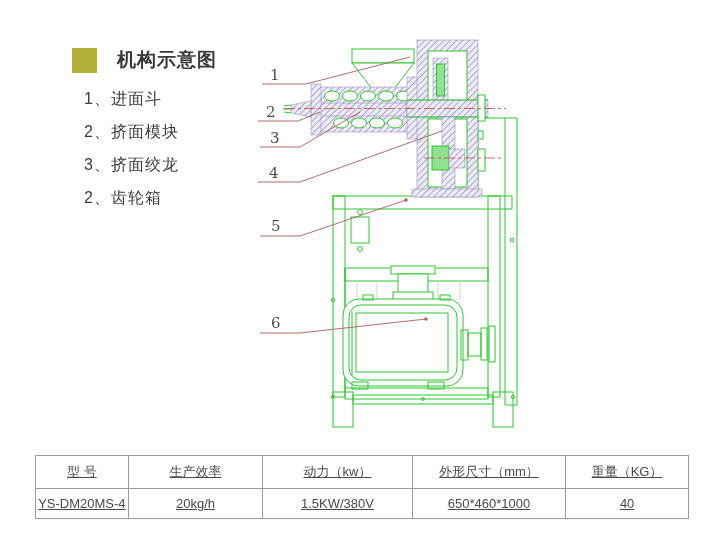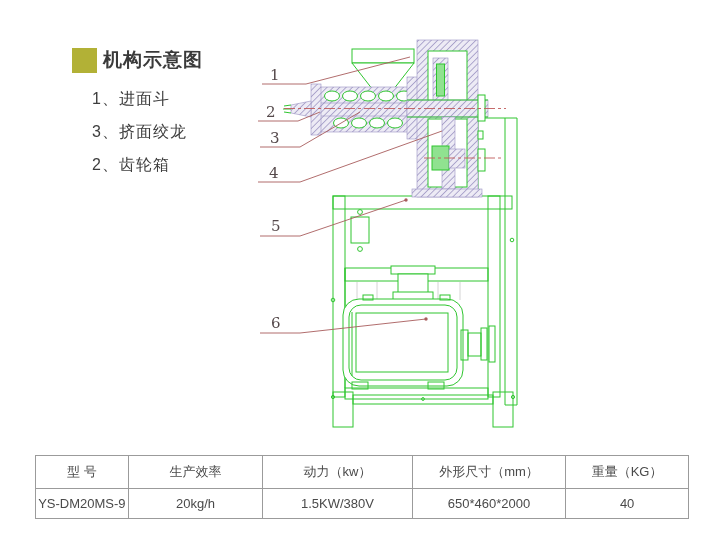--- a/index.html
+++ b/index.html
@@ -5,24 +5,24 @@
   html,body{margin:0;padding:0;}
   body{
     width:720px;height:540px;position:relative;overflow:hidden;
     background:#ffffff;
     font-family:"Liberation Sans","DejaVu Sans",sans-serif;
     -webkit-font-smoothing:antialiased;
   }
   .page{position:absolute;inset:0;}
 
   
-  .title-row{position:absolute;left:72px;top:47px;display:flex;align-items:center;gap:6px;}
+  .title-row{position:absolute;left:72px;top:47px;display:flex;align-items:center;gap:20px;}
   .title-square{width:25px;height:25px;background:#b2b136;}
   .title-text{font-size:19px;font-weight:bold;color:#3a3a3a;letter-spacing:1px;}
-  .parts-list{position:absolute;left:92px;top:82px;}
+  .parts-list{position:absolute;left:84px;top:82px;}
   .parts-item{height:33px;line-height:33px;font-size:16px;color:#3d3d3d;letter-spacing:1px;white-space:nowrap;}
 
   
   .diagram-svg{position:absolute;left:0;top:0;width:720px;height:540px;}
   .g-line{stroke:#2fc52f;stroke-width:1;fill:none;}
   .g-fillw{stroke:#2fc52f;stroke-width:1;fill:#ffffff;}
   .g-green{stroke:#2fc52f;stroke-width:1;fill:#90e290;}
   .hatch{fill:url(#hatch);stroke:#9a92c2;stroke-width:0.6;}
   .cl{stroke:#c05a5a;stroke-width:0.9;fill:none;stroke-dasharray:11 3 3 3;}
   .leader{stroke:#a85c5c;stroke-width:0.9;fill:none;}
@@ -31,37 +31,38 @@
   .gray-line{stroke:#c9c9c9;stroke-width:0.8;fill:none;}
 
   
   .spec-table{
     position:absolute;left:35px;top:455px;width:654px;
     border-collapse:collapse;table-layout:fixed;
     font-size:13px;color:#4a4a4a;
   }
   .spec-table td,.spec-table th{
     border:1px solid #9b9b9b;text-align:center;vertical-align:middle;
-    font-weight:normal;padding:0;overflow:hidden;white-space:nowrap;
+    font-weight:normal;padding:0;overflow:hidden;white-space:nowrap;text-decoration:underline;
   }
   .spec-table thead tr{height:33px;}
   .spec-table tbody tr{height:30px;}
 </style>
 </head>
 <body>
 
 <div class="page">
 
   <div class="title-row">
     <div class="title-square"></div>
     <div class="title-text">机构示意图</div>
   </div>
 
   <div class="parts-list">
     <div class="parts-item">1、进面斗</div>
+    <div class="parts-item">2、挤面模块</div>
     <div class="parts-item">3、挤面绞龙</div>
     <div class="parts-item">2、齿轮箱</div>
   </div>
 
   <svg class="diagram-svg" viewBox="0 0 720 540">
     <defs>
       <pattern id="hatch" patternUnits="userSpaceOnUse" width="4.5" height="4.5" patternTransform="rotate(45)">
         <rect width="4.5" height="4.5" fill="#edebf5"></rect>
         <line x1="0" y1="0" x2="0" y2="4.5" stroke="#9a92c2" stroke-width="1.5"></line>
       </pattern>
@@ -224,22 +225,22 @@
       <tr>
         <th>型  号</th>
         <th>生产效率</th>
         <th>动力（kw）</th>
         <th>外形尺寸（mm）</th>
         <th>重量（KG）</th>
       </tr>
     </thead>
     <tbody>
       <tr>
-        <td>YS-DM20MS-9</td>
+        <td>YS-DM20MS-4</td>
         <td>20kg/h</td>
         <td>1.5KW/380V</td>
-        <td>650*460*2000</td>
+        <td>650*460*1000</td>
         <td>40</td>
       </tr>
     </tbody>
   </table>
 
 </div>
 
 </body></html>

